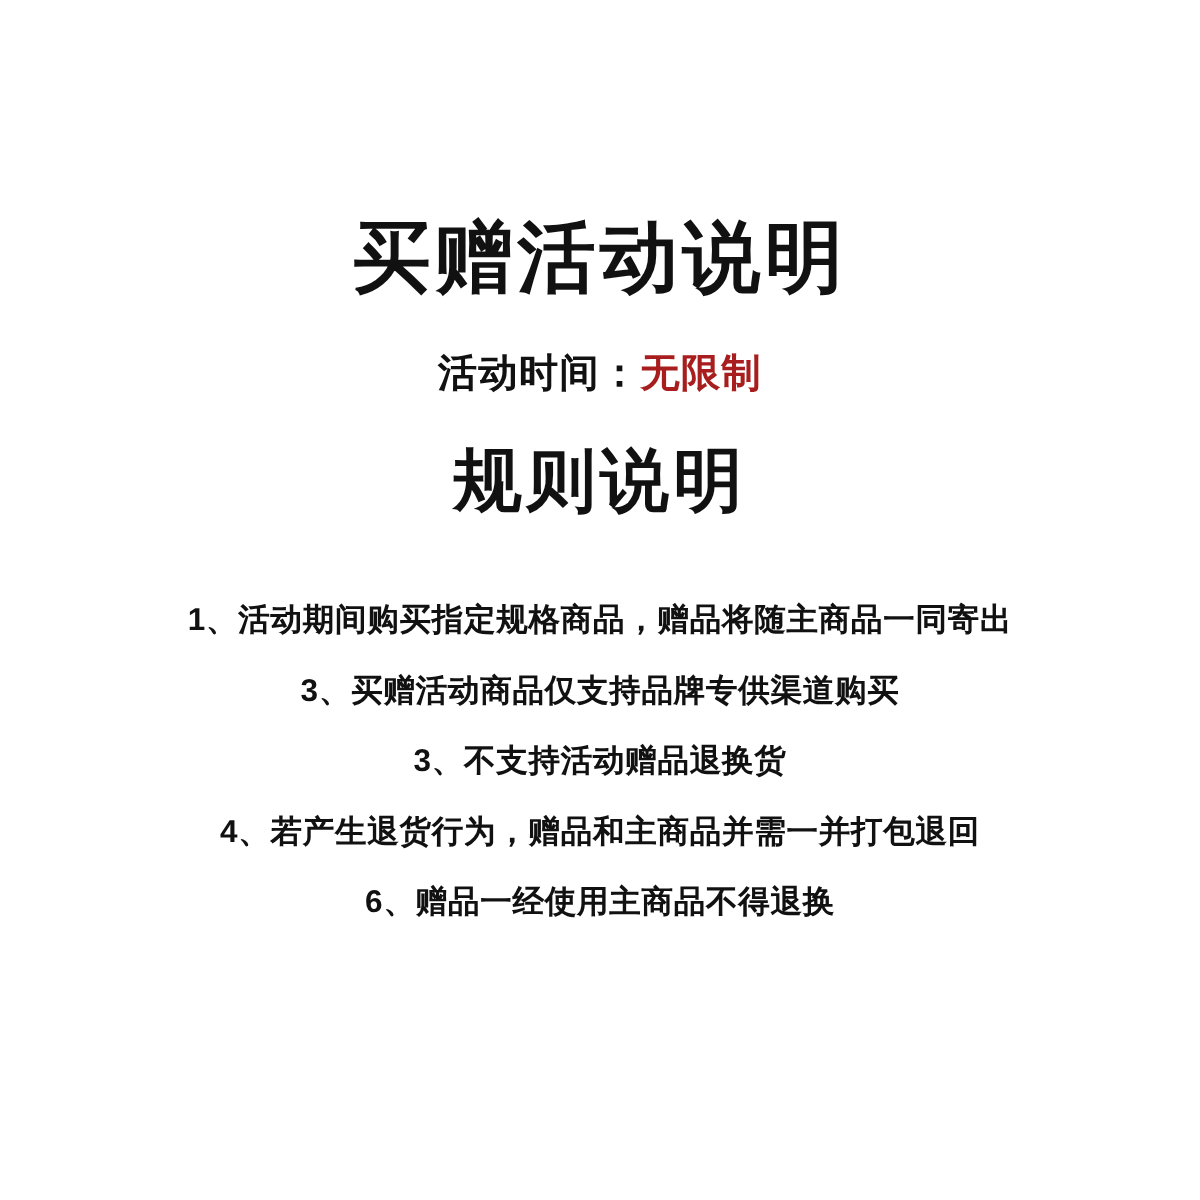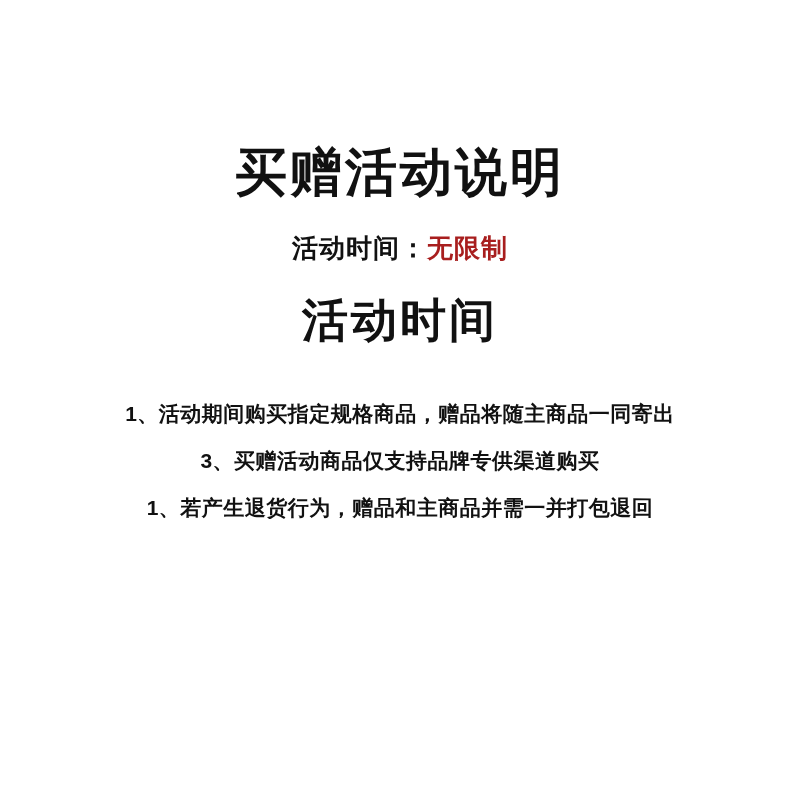--- a/index.html
+++ b/index.html
@@ -61,21 +61,23 @@
 <body>
 
 <div class="page">
 
   <h1 class="main-title">买赠活动说明</h1>
 
   <div class="time-line">
     <span class="time-label">活动时间：</span><span class="time-value">无限制</span>
   </div>
 
-  <h2 class="rules-title">活动时间</h2>
+  <h2 class="rules-title">规则说明</h2>
 
   <ul class="rules-list">
     <li class="rule-item">1、活动期间购买指定规格商品，赠品将随主商品一同寄出</li>
     <li class="rule-item">3、买赠活动商品仅支持品牌专供渠道购买</li>
-    <li class="rule-item">1、若产生退货行为，赠品和主商品并需一并打包退回</li>
+    <li class="rule-item">3、不支持活动赠品退换货</li>
+    <li class="rule-item">4、若产生退货行为，赠品和主商品并需一并打包退回</li>
+    <li class="rule-item">6、赠品一经使用主商品不得退换</li>
   </ul>
 
 </div>
 
 </body></html>

